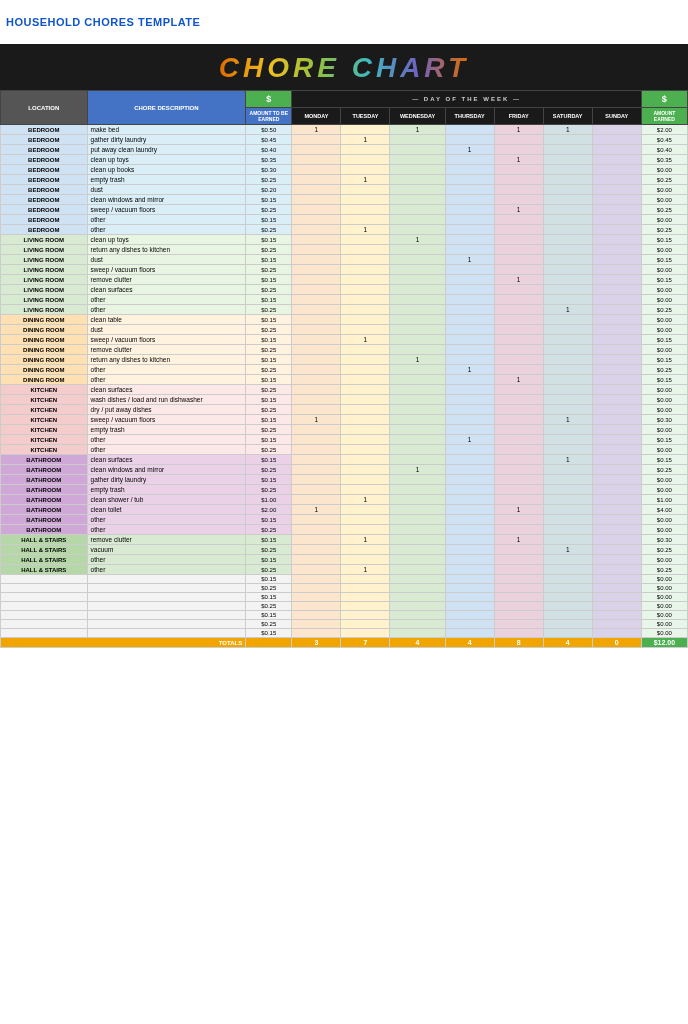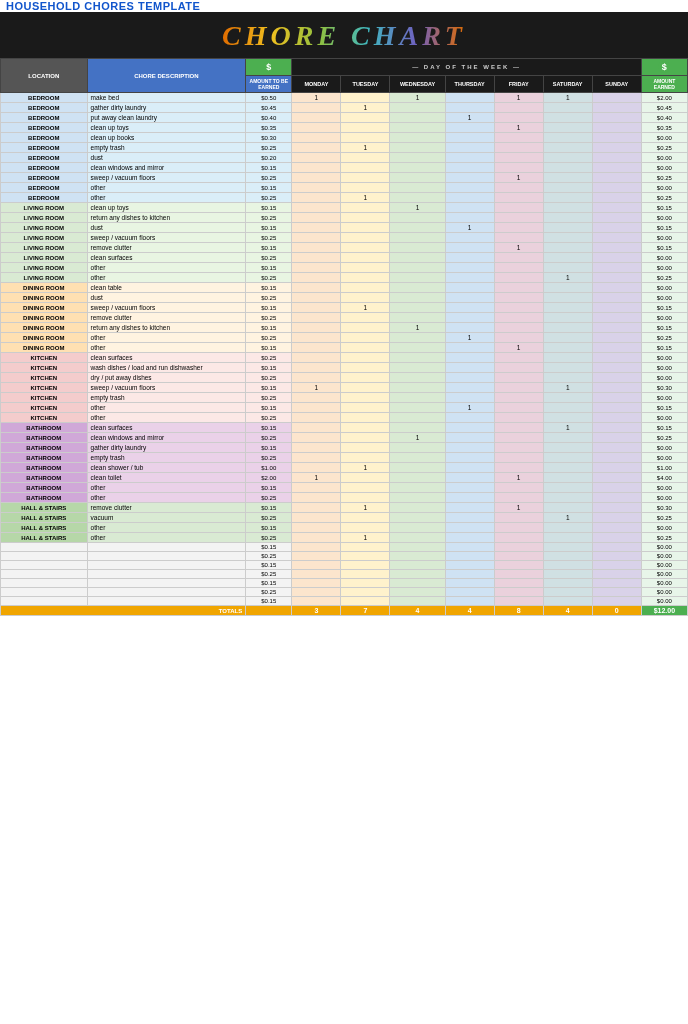--- a/index.html
+++ b/index.html
@@ -2,38 +2,38 @@
 <html><head>
   <meta charset="utf-8">
   <style>
     * { box-sizing: border-box; margin: 0; padding: 0; }
     body { font-family: Arial, sans-serif; background: #fff; width: 688px; }
 
     #app-title {
       color: #1155cc;
       font-weight: bold;
       font-size: 11px;
-      padding: 0 6px;
+      padding: 16px 6px;
       text-transform: uppercase;
       letter-spacing: 0.5px;
     }
 
     #chart-title {
       background: #1a1a1a;
       text-align: center;
       padding: 8px 0 6px 0;
       letter-spacing: 4px;
     }
 
     #chart-title span {
       font-size: 28px;
       font-weight: 900;
       text-transform: uppercase;
       font-style: italic;
-      font-family: Liberation Serif, serif;
+      font-family: Liberation Sans, sans-serif;
       background: linear-gradient(90deg, #e06c00 0%, #f0c020 20%, #90c040 40%, #40b8c0 60%, #7060c0 80%, #e06c00 100%);
       -webkit-background-clip: text;
       -webkit-text-fill-color: transparent;
       background-clip: text;
     }
 
     table {
       width: 100%;
       border-collapse: collapse;
       font-size: 7px;

